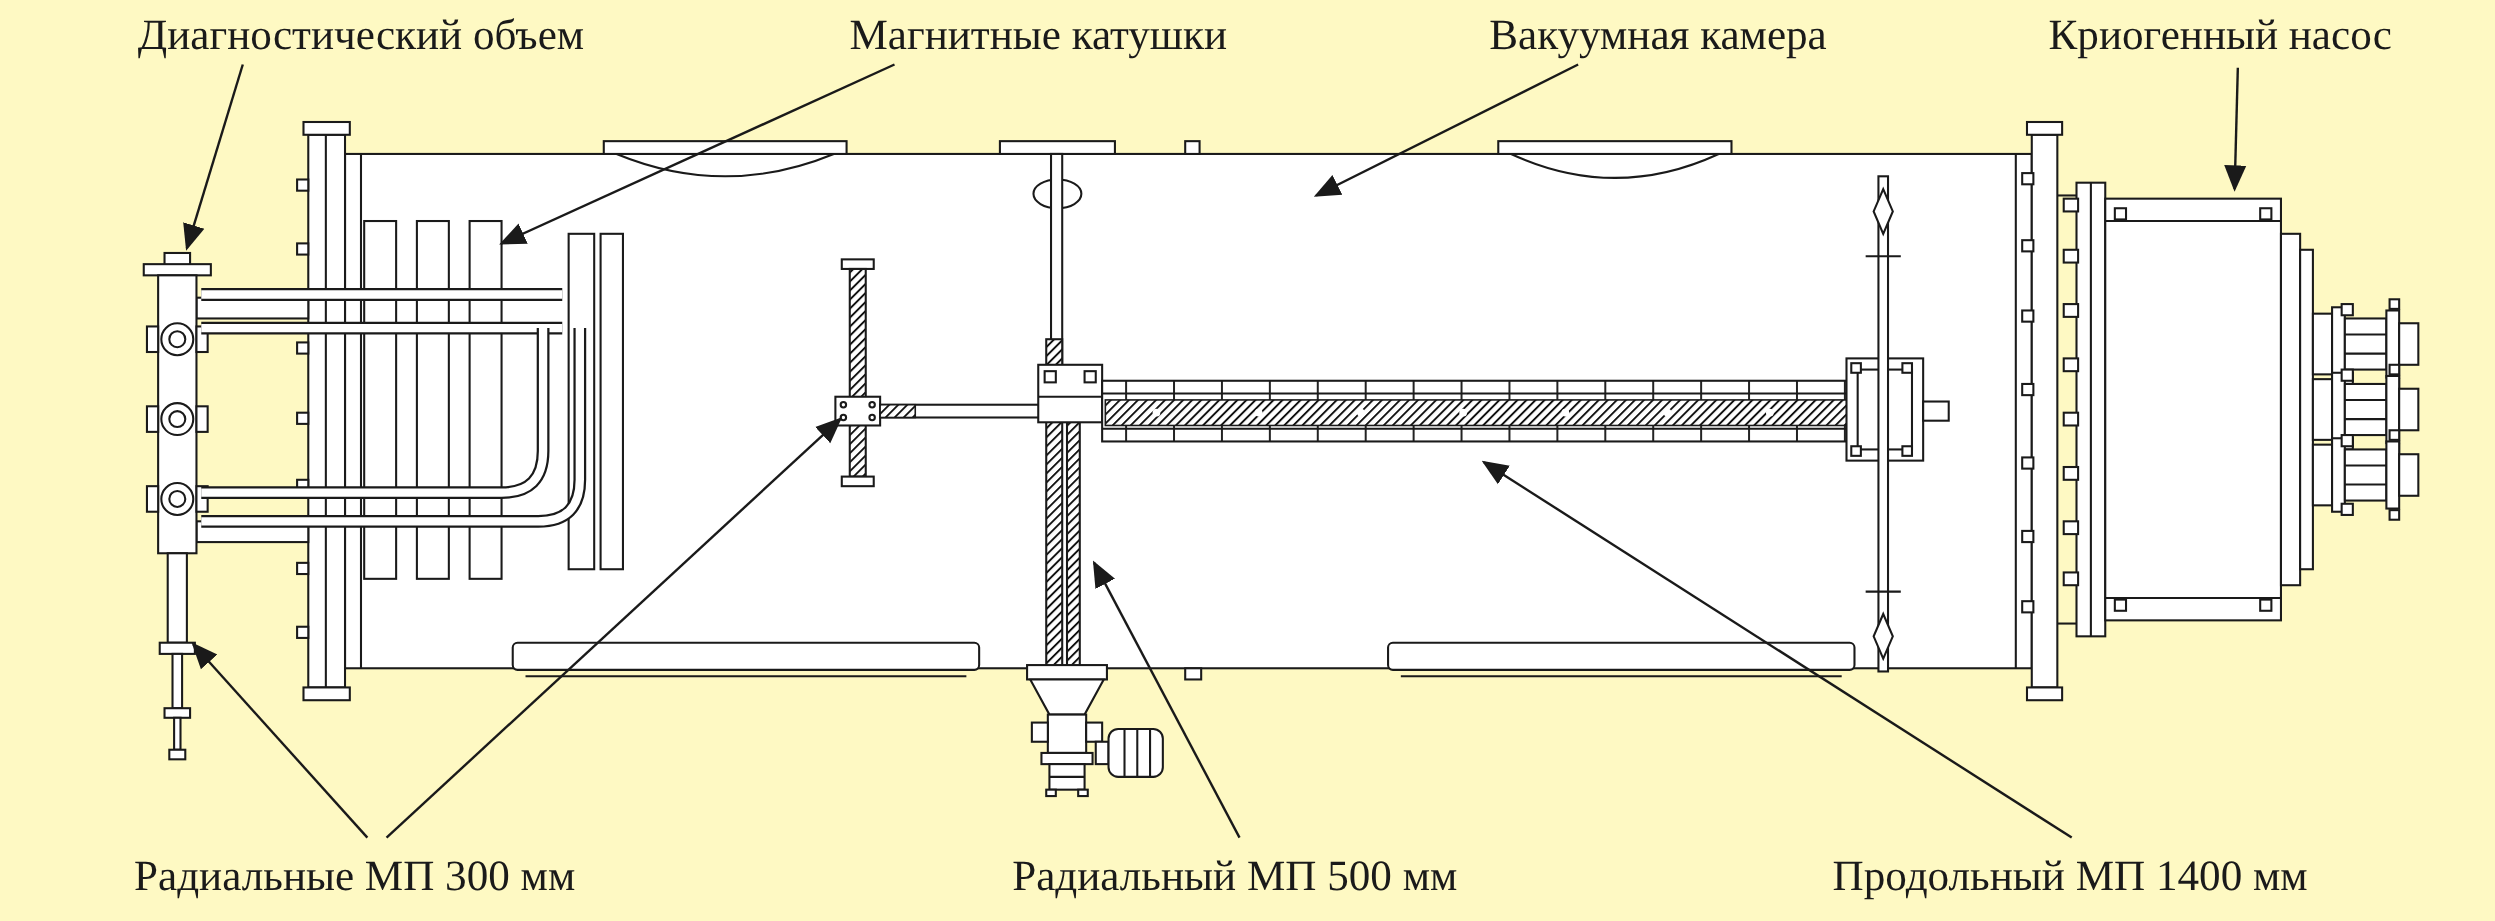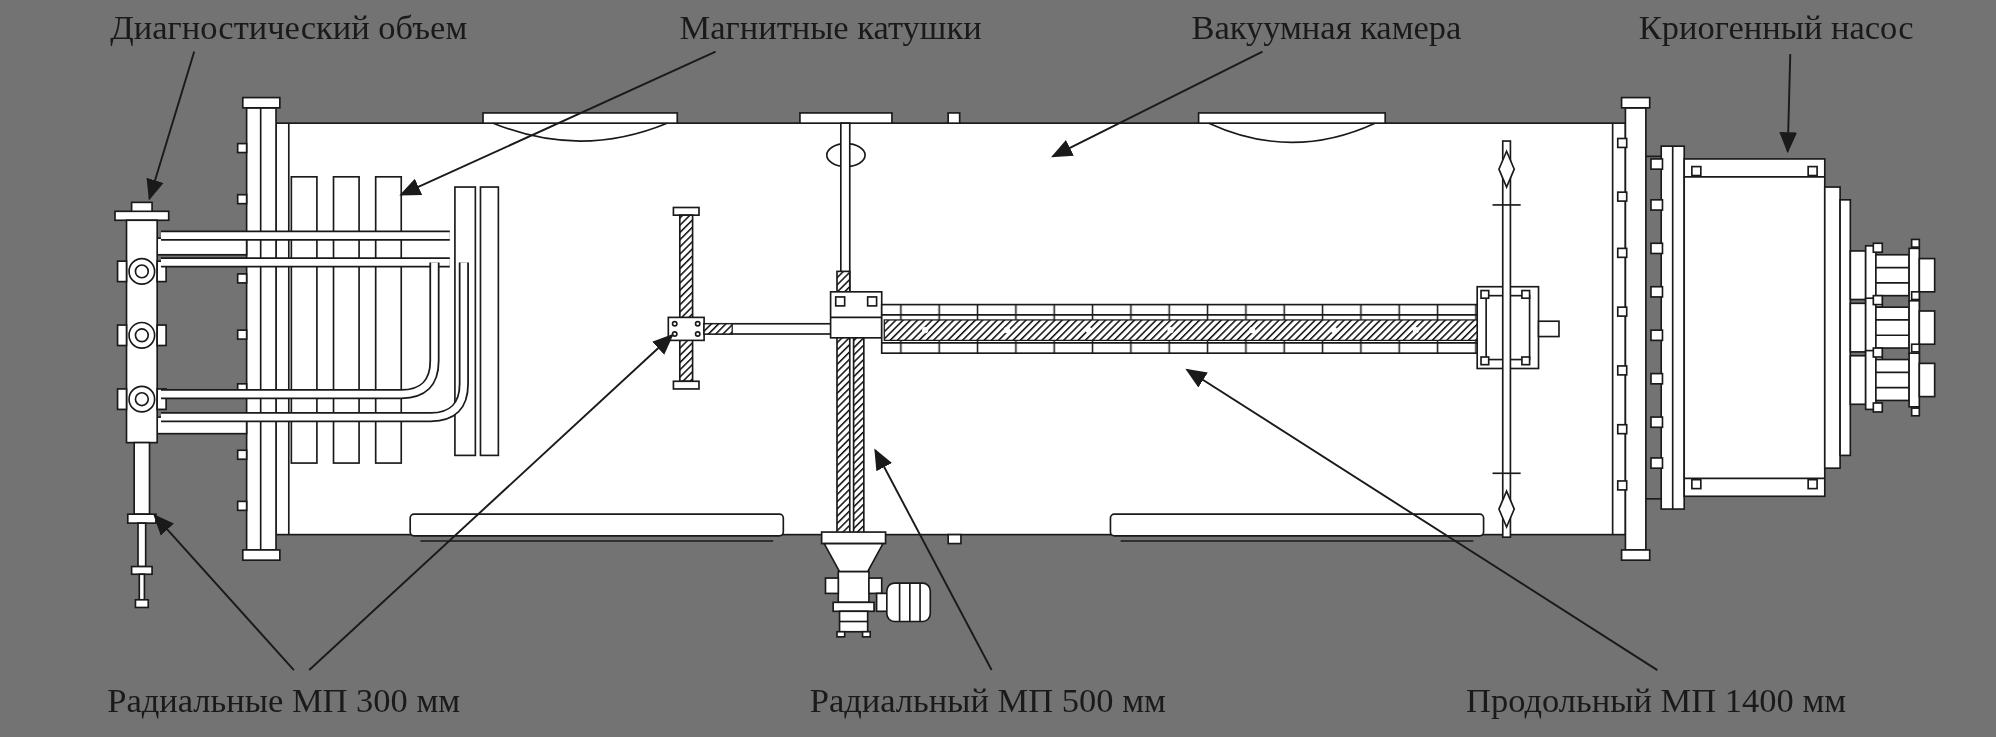--- a/index.html
+++ b/index.html
@@ -1,16 +1,16 @@
 <!DOCTYPE html>
 <html><head>
 <meta charset="utf-8">
 <style>
   html,body{margin:0;padding:0;background:#ffffff;}
-  #stage{width:1996px;height:737px;background:#737373;overflow:hidden;}
+  #stage{width:1996px;height:737px;background:#fef9c3;overflow:hidden;}
   svg{display:block;}
   svg text{font-family:"Liberation Serif", serif;font-size:27px;fill:#1a1a1a;}
   .s  {stroke:#1a1a1a;stroke-width:1.3;fill:none;}
   .sw {stroke:#1a1a1a;stroke-width:1.3;fill:#ffffff;}
   .pipe-o{stroke:#1a1a1a;stroke-width:8;fill:none;}
   .pipe-i{stroke:#ffffff;stroke-width:5.2;fill:none;}
   .arrowln{stroke:#1a1a1a;stroke-width:1.5;fill:none;}
 </style>
 </head>
 <body>

